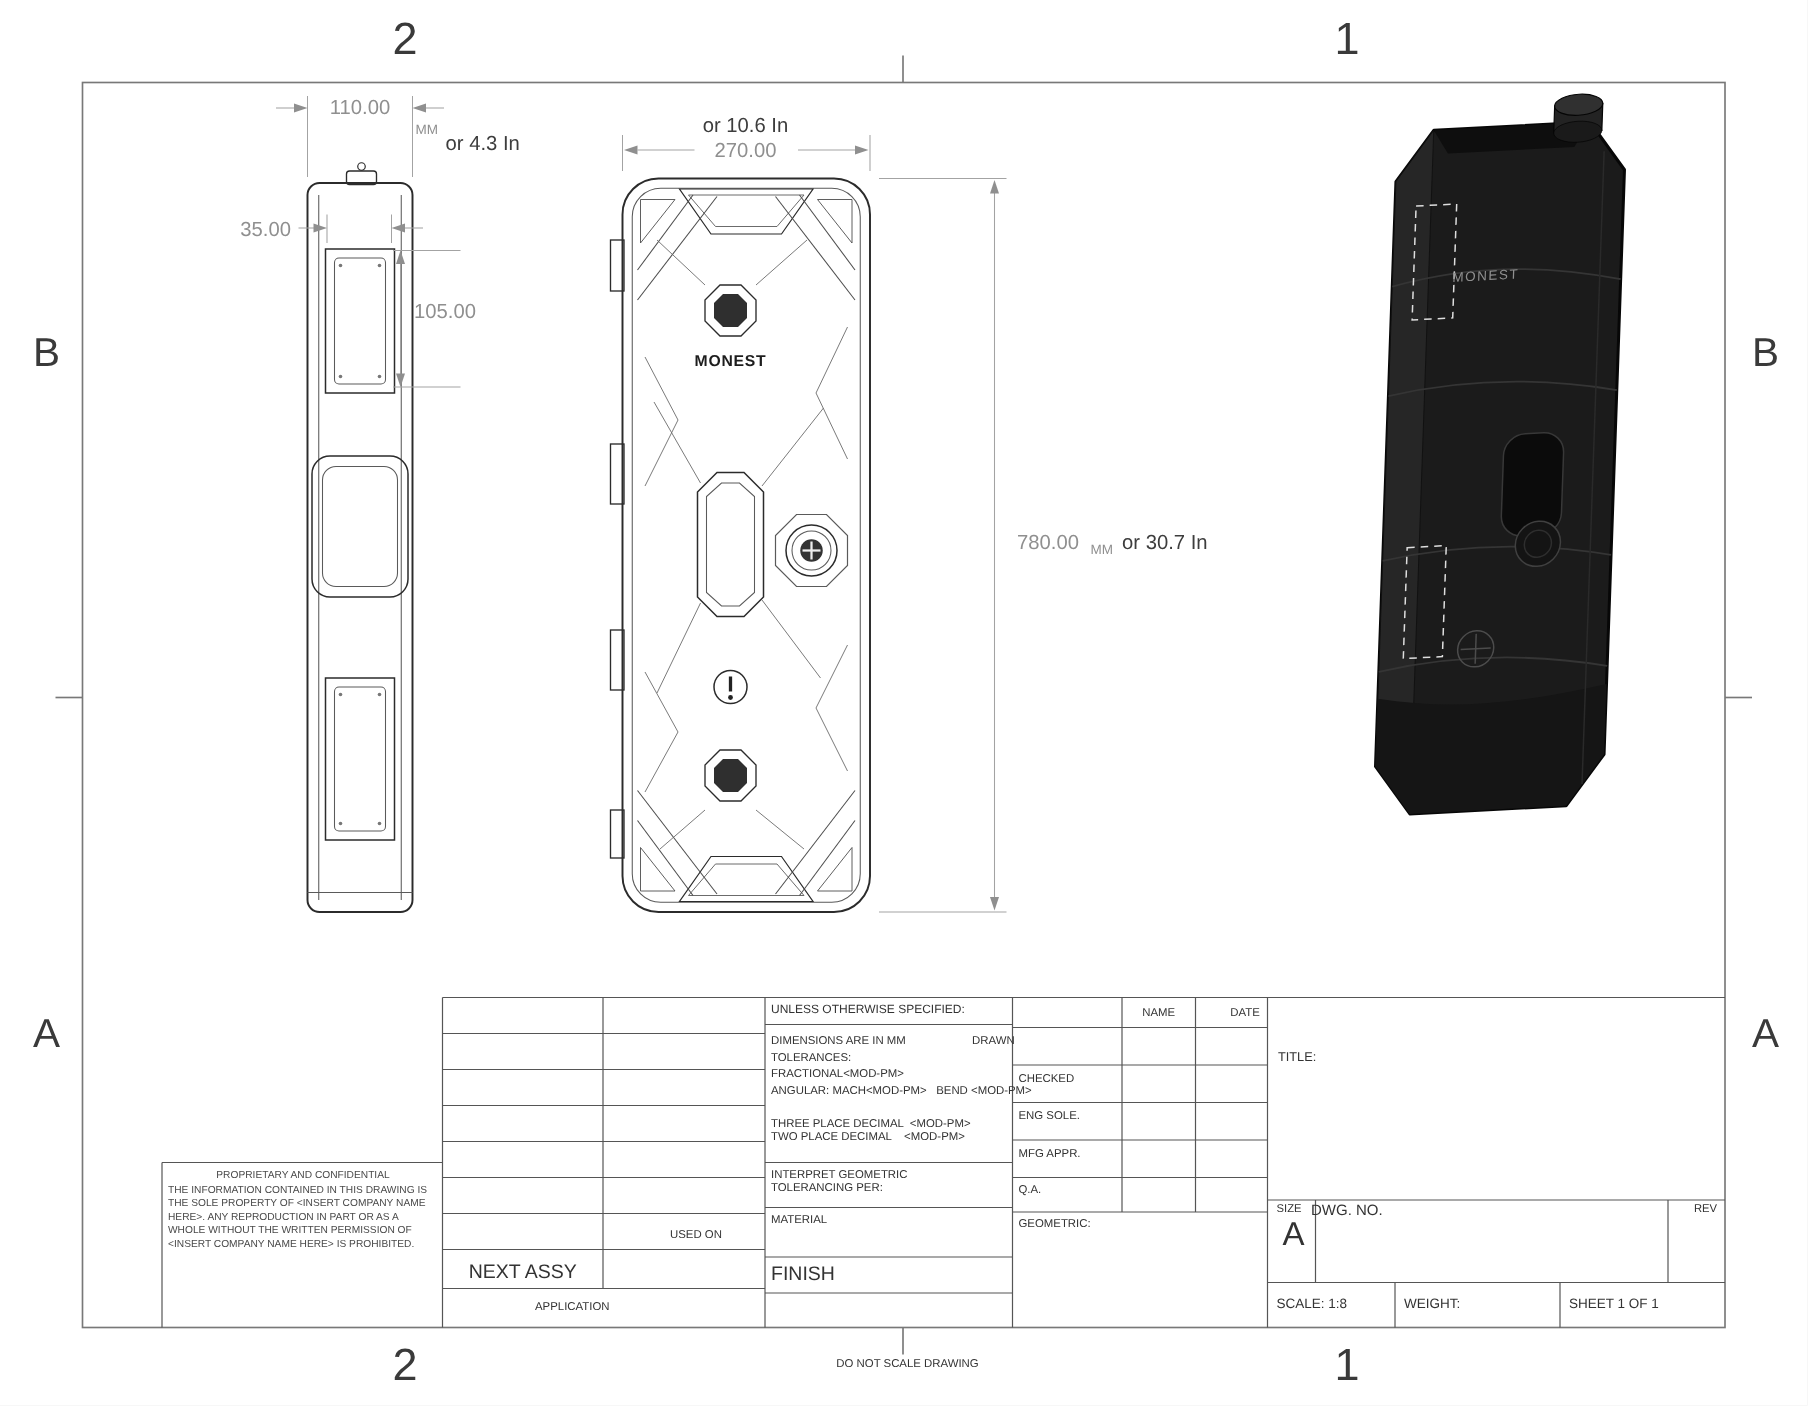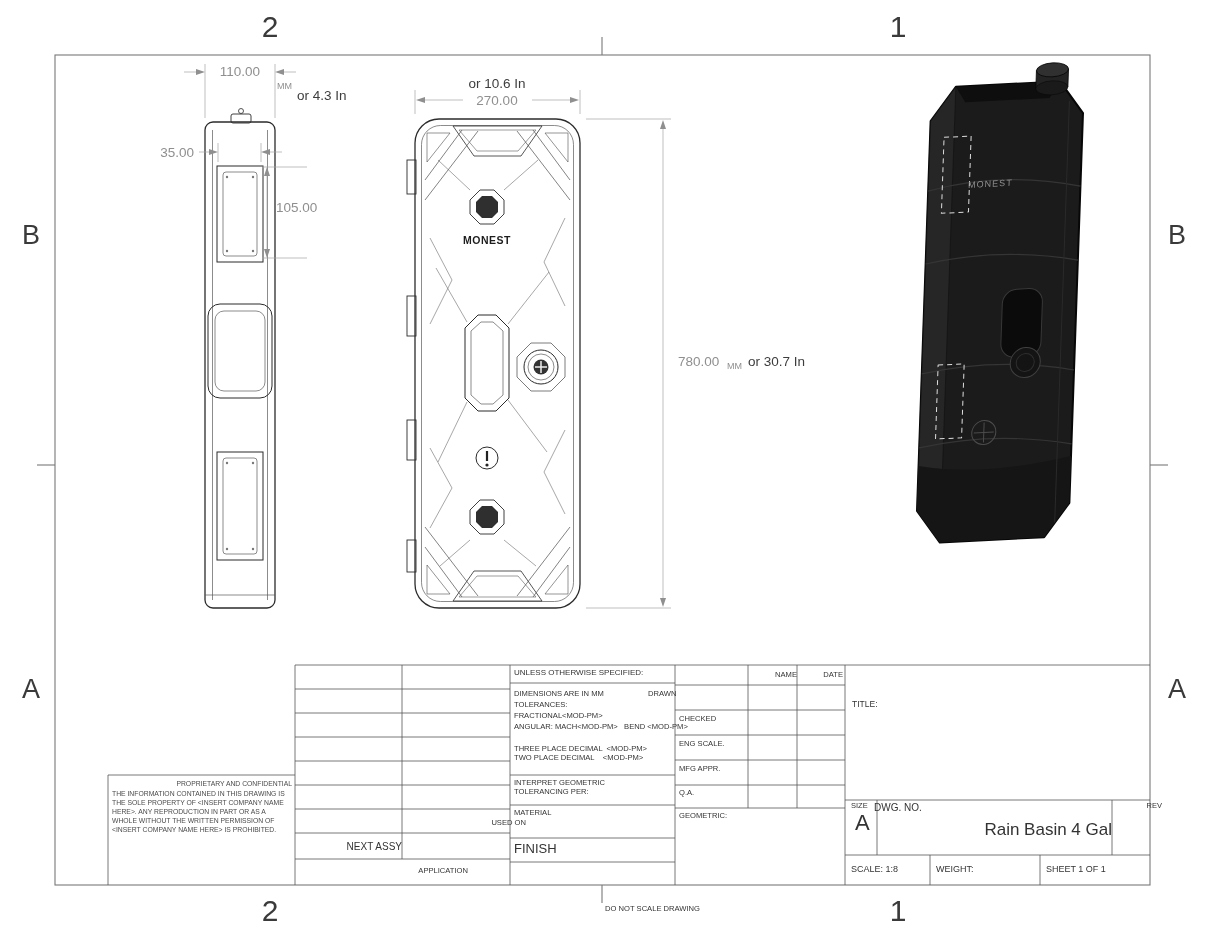--- a/index.html
+++ b/index.html
@@ -4,21 +4,21 @@
 <style>
   *{margin:0;padding:0;box-sizing:border-box}
   html,body{background:#ffffff}
   .sheet{position:relative;width:1205px;height:937px;background:#fff;overflow:hidden;
          font-family:"Liberation Sans",sans-serif;outline:1px solid #dedede}
   .sheet > svg{position:absolute;left:0;top:0}
   svg text{font-family:"Liberation Sans",sans-serif}
   .tb{position:absolute;color:#333;font-size:8px;white-space:nowrap;line-height:1.15}
   .pre{white-space:pre}
   .preline{white-space:pre-line}
-  .ctr{text-align:right}
+  .ctr{text-align:center}
   .wrap{white-space:normal}
   .zone{position:absolute;color:#3a3a3a;text-align:center;font-weight:400}
 </style>
 </head>
 <body>
 
 <div class="sheet">
 
 <svg width="1205" height="937" viewBox="0 0 1205 937">
 
@@ -302,35 +302,34 @@
   <div class="tb preline" style="left:514px;top:779px;font-size:7.6px">INTERPRET GEOMETRIC
 TOLERANCING PER:</div>
   <div class="tb" style="left:514px;top:809px;font-size:7.6px">MATERIAL</div>
   <div class="tb" style="left:514px;top:842px;font-size:13px">FINISH</div>
   <div class="tb ctr" style="left:510px;width:190px;top:905px;font-size:7.6px">DO NOT SCALE DRAWING</div>
 
   <div class="tb ctr" style="left:748px;width:49px;top:671px;font-size:7.6px">NAME</div>
   <div class="tb ctr" style="left:817px;width:26px;top:671px;font-size:7.6px">DATE</div>
   <div class="tb" style="left:648px;top:690px;font-size:7.6px">DRAWN</div>
   <div class="tb" style="left:679px;top:715px;font-size:7.6px">CHECKED</div>
-  <div class="tb" style="left:679px;top:740px;font-size:7.6px">ENG SCALE.</div>
+  <div class="tb" style="left:679px;top:740px;font-size:7.6px">ENG SOLE.</div>
   <div class="tb" style="left:679px;top:765px;font-size:7.6px">MFG APPR.</div>
   <div class="tb" style="left:679px;top:789px;font-size:7.6px">Q.A.</div>
   <div class="tb" style="left:679px;top:812px;font-size:7.6px">GEOMETRIC:</div>
 
   <div class="tb" style="left:852px;top:700px;font-size:8.5px">TITLE:</div>
   <div class="tb" style="left:851px;top:802px;font-size:7.5px">SIZE</div>
   <div class="tb" style="left:855px;top:810px;font-size:22px">A</div>
   <div class="tb" style="left:874px;top:802px;font-size:10px">DWG. NO.</div>
-  <div class="tb ctr" style="left:877px;width:235px;top:820px;font-size:17px">Rain Basin 4 Gal</div>
   <div class="tb ctr" style="left:1112px;width:50px;top:802px;font-size:7.5px">REV</div>
   <div class="tb" style="left:851px;top:864px;font-size:9px">SCALE: 1:8</div>
   <div class="tb" style="left:936px;top:864px;font-size:9px">WEIGHT:</div>
   <div class="tb" style="left:1046px;top:864px;font-size:9px">SHEET 1 OF 1</div>
 
-  <div class="tb ctr" style="left:295px;width:107px;top:841px;font-size:10px">NEXT ASSY</div>
+  <div class="tb ctr" style="left:295px;width:107px;top:841px;font-size:13px">NEXT ASSY</div>
   <div class="tb ctr" style="left:402px;width:124px;top:819px;font-size:7.6px">USED ON</div>
   <div class="tb ctr" style="left:295px;width:173px;top:867px;font-size:7.6px">APPLICATION</div>
 
   <div class="tb ctr" style="left:112px;width:180px;top:780px;font-size:6.8px;color:#4a4a4a">PROPRIETARY AND CONFIDENTIAL</div>
   <div class="tb wrap" style="left:112px;width:180px;top:790px;font-size:6.8px;line-height:1.32;color:#4a4a4a">THE INFORMATION CONTAINED IN THIS DRAWING IS THE SOLE PROPERTY OF &lt;INSERT COMPANY NAME HERE&gt;.  ANY REPRODUCTION IN PART OR AS A WHOLE WITHOUT THE WRITTEN PERMISSION OF &lt;INSERT COMPANY NAME HERE&gt; IS PROHIBITED.</div>
 
 </div>
 
 </body></html>

